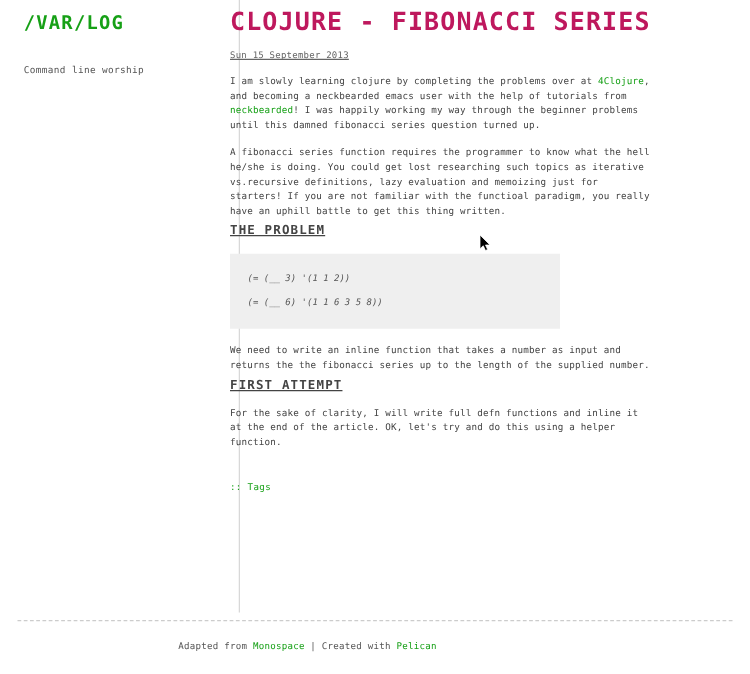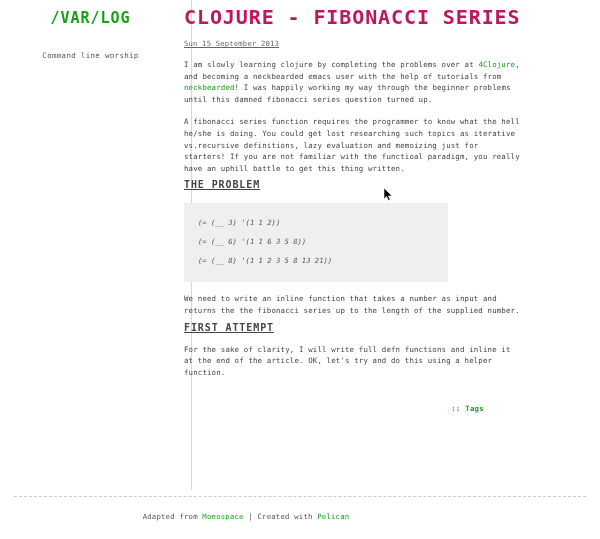--- a/index.html
+++ b/index.html
@@ -24,22 +24,23 @@
   
   .sidebar {
     position: absolute;
     left: 0;
     top: 0;
     width: 192px;
     height: 490px;
     box-sizing: border-box;
     border-right: 1px solid #d8d8d8;
     padding-top: 8px;
-    text-align: center;
+    text-align: left;
     padding-right: 10px;
+    padding-left: 19px;
   }
   .site-title {
     font-size: 15px;
     font-weight: bold;
     letter-spacing: 1px;
     color: #16a016;
     margin: 0;
     line-height: 20px;
     white-space: nowrap;
   }
@@ -101,23 +102,22 @@
   }
   .code-line {
     font-size: 7.2px;
     font-style: italic;
     color: #555555;
     line-height: 19px;
     white-space: pre;
   }
   .tags-row {
     margin-top: 26px;
-    text-align: right;
+    text-align: left;
     width: 300px;
-    font-weight: bold;
   }
   .tags-link {
     font-size: 7.3px;
     color: #16a016;
     text-decoration: none;
     letter-spacing: 0.3px;
   }
   
   .footer-rule {
     position: absolute;
@@ -170,21 +170,20 @@
     <p class="body-text"><span>I am slowly learning clojure by completing the problems over at </span><a class="link" href="#">4Clojure</a><span>, and becoming a neckbearded emacs user with the help of tutorials from </span><a class="link" href="#">neckbearded</a><span>! I was happily working my way through the beginner problems until this damned fibonacci series question turned up.</span></p>
 
     <p class="body-text">A fibonacci series function requires the programmer to know what the hell he/she is doing. You could get lost researching such topics as iterative vs.recursive definitions, lazy evaluation and memoizing just for starters! If you are not familiar with the functioal paradigm, you really have an uphill battle to get this thing written.</p>
 
     <h2 class="section-heading">THE PROBLEM</h2>
 
 
     <div class="code-block">
       <div class="code-line">(= (__ 3) '(1 1 2))</div>
       <div class="code-line">(= (__ 6) '(1 1 6 3 5 8))</div>
-      <div class="code-line">(= (__ 8) '(1 1 2 3 5 8 13 21))</div>
     </div>
 
     <p class="body-text">We need to write an inline function that takes a number as input and returns the the fibonacci series up to the length of the supplied number.</p>
 
     <h2 class="section-heading">FIRST ATTEMPT</h2>
 
     <p class="body-text">For the sake of clarity, I will write full defn functions and inline it at the end of the article. OK, let's try and do this using a helper function.</p>
 
     <div class="tags-row">
       <a class="tags-link" href="#">:: Tags</a>

